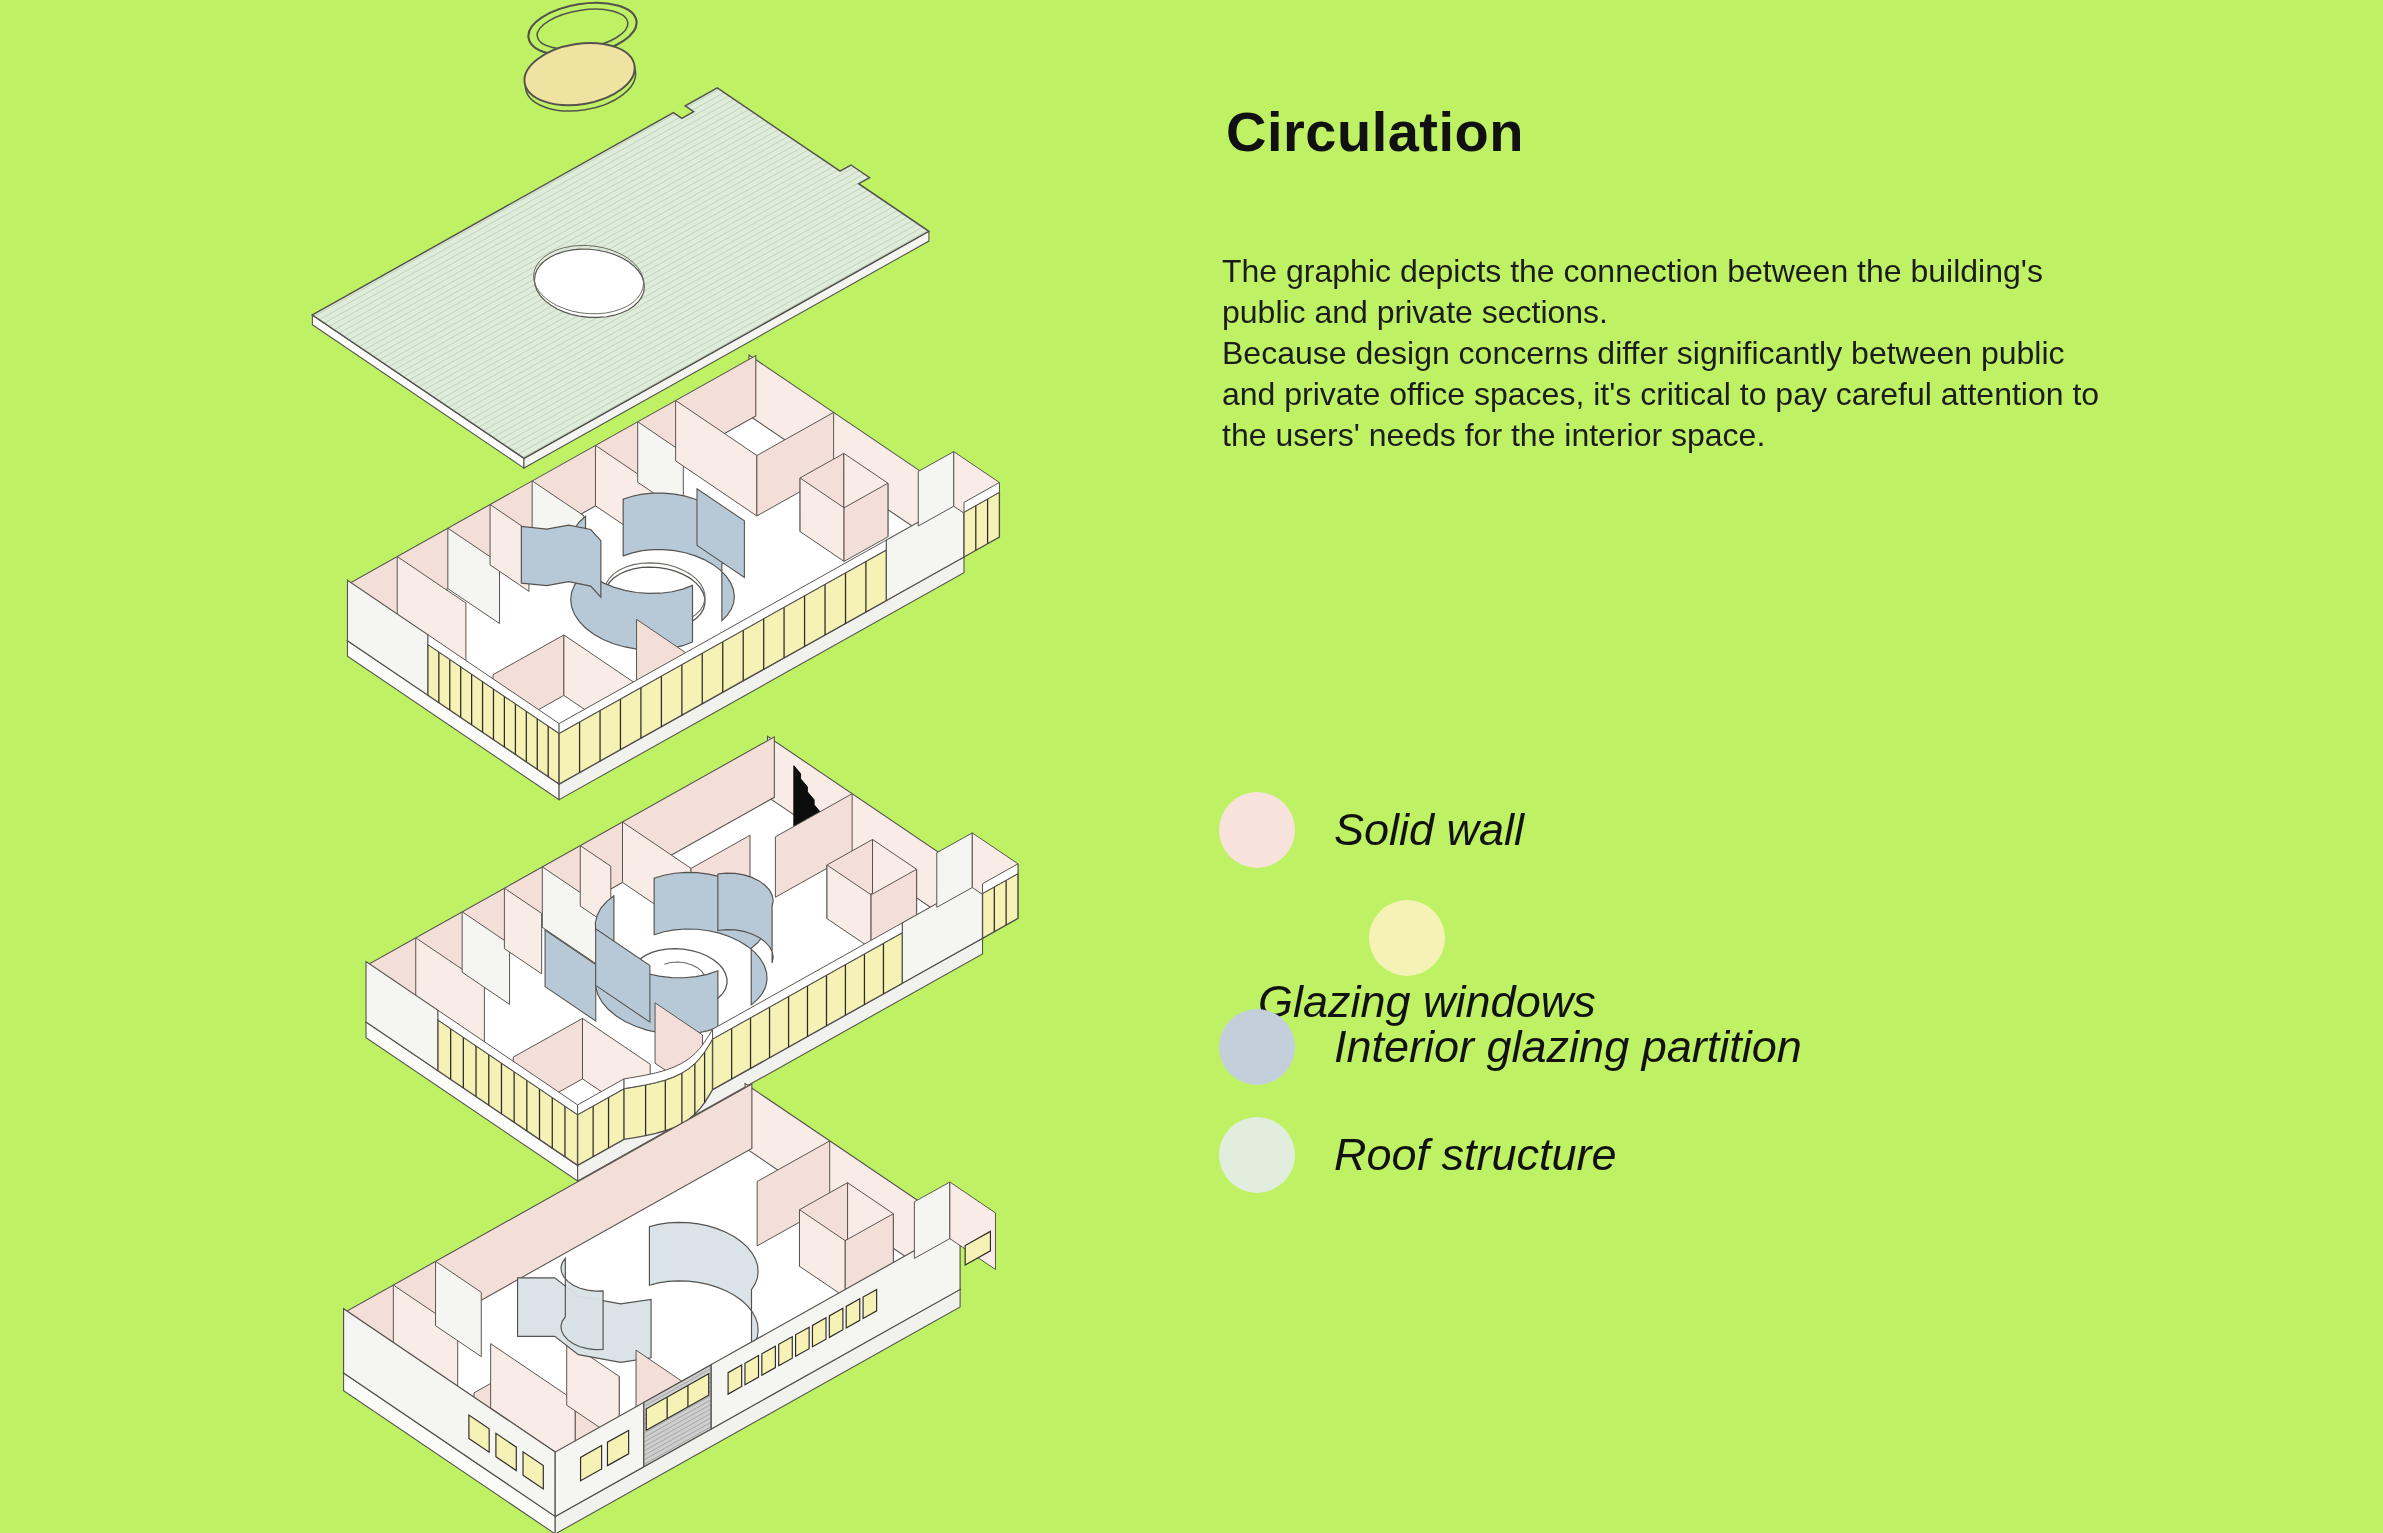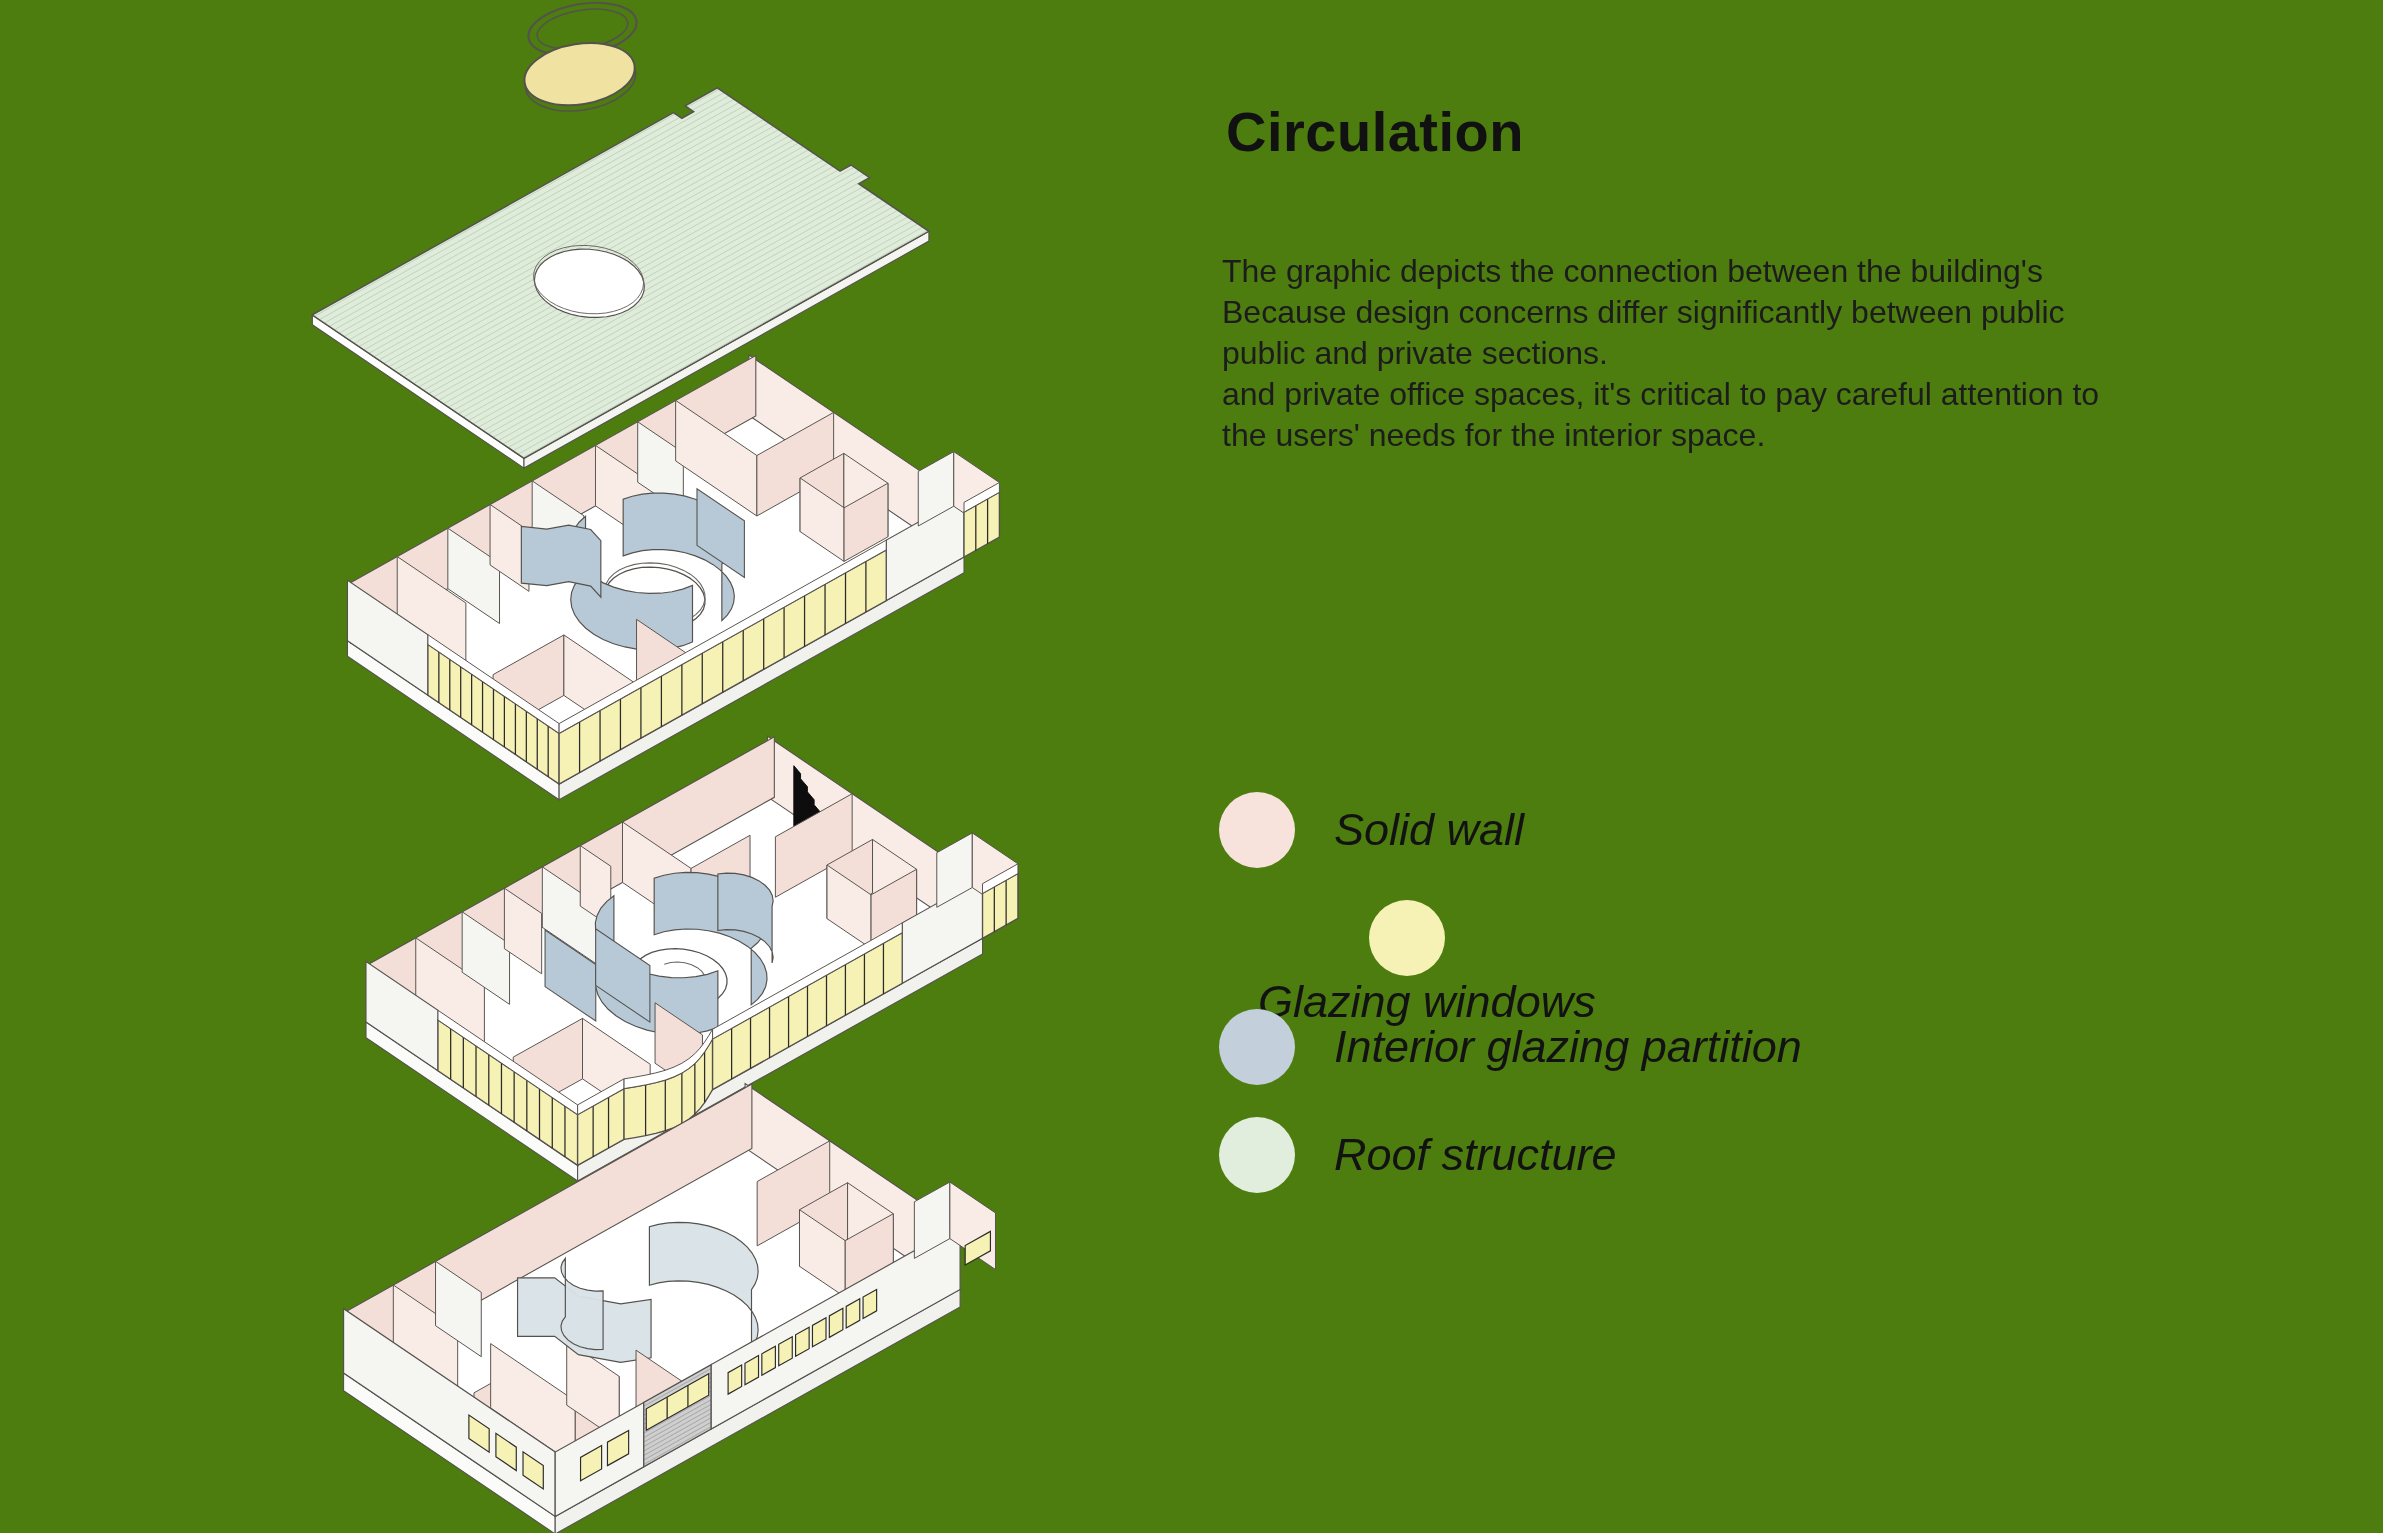--- a/index.html
+++ b/index.html
@@ -1,17 +1,17 @@
 <!DOCTYPE html>
 <html><head>
 <meta charset="utf-8">
 <style>
   html,body{margin:0;padding:0;background:#ffffff;}
   #stage{
-    position:relative;width:2384px;height:1533px;overflow:hidden;background:#4d7c0f;
+    position:relative;width:2384px;height:1533px;overflow:hidden;background:#bef264;
     font-family:"Liberation Sans", sans-serif;
   }
   #axon{position:absolute;left:0;top:0;}
   .page-title{
     position:absolute;left:1226px;top:99px;
     font-size:56px;font-weight:700;color:#111111;letter-spacing:0.5px;
   }
   .description{
     position:absolute;left:1222px;top:251px;width:1053px;
     font-size:32px;line-height:41px;color:#1c1c1c;font-weight:400;
@@ -245,22 +245,22 @@
         <path d="M937.3,1290.4 L973.7,1270.1 L973.7,1212.1 L937.3,1232.4 Z" fill="#f5f5f2" stroke="#55524e" stroke-width="1"></path>
         <path d="M973.7,1270.1 L1020.5,1301.8 L1020.5,1243.8 L973.7,1212.1 Z" fill="#f9ebe5" stroke="#55524e" stroke-width="1"></path>
         <path d="M989.4,1297.3 L1015.3,1282.7 L1015.3,1262.7 L989.4,1277.3 Z" fill="#f6f1b5" stroke="#2e2c28" stroke-width="1.2"></path>
       </g>
     </svg>
 
   <div class="page-title">Circulation</div>
 
   <div class="description">
     <div>The graphic depicts the connection between the building's</div>
+    <div>public and private sections.</div>
     <div>Because design concerns differ significantly between public</div>
-    <div>public and private sections.</div>
     <div>and private office spaces, it's critical to pay careful attention to</div>
     <div>the users' needs for the interior space.</div>
   </div>
 
   <div class="legend">
     <div class="legend-item row-0">
       <span class="swatch" style="background-color: rgb(247, 227, 220);"></span>
       <span class="legend-label">Solid wall</span>
     </div>
     <div class="legend-item row-1">

